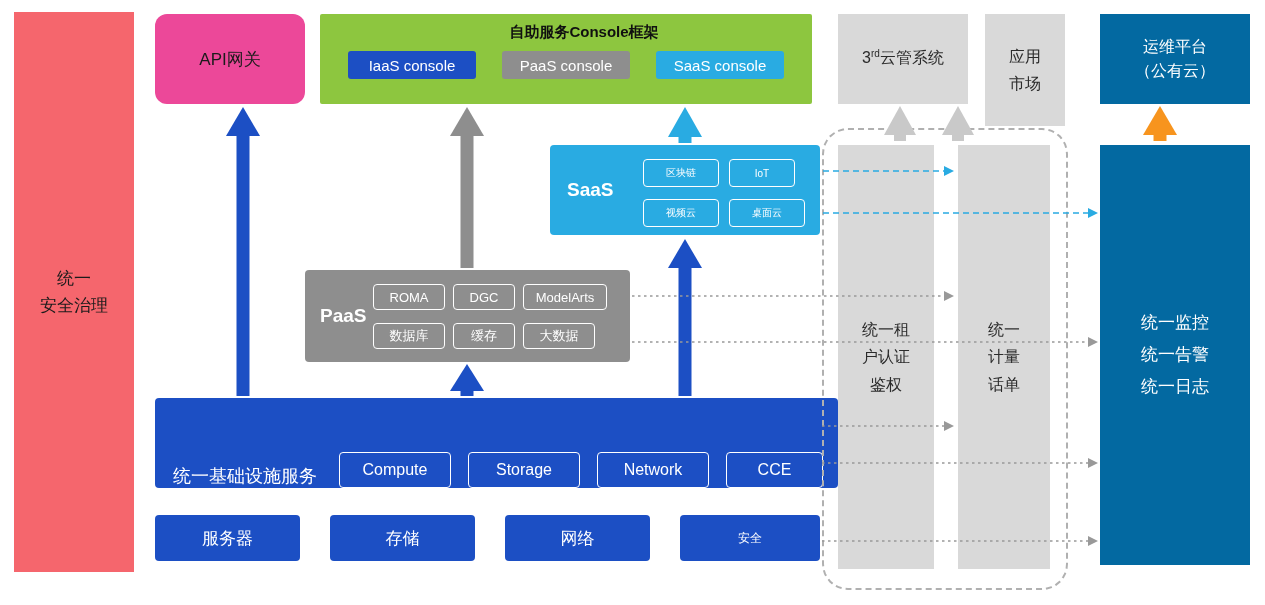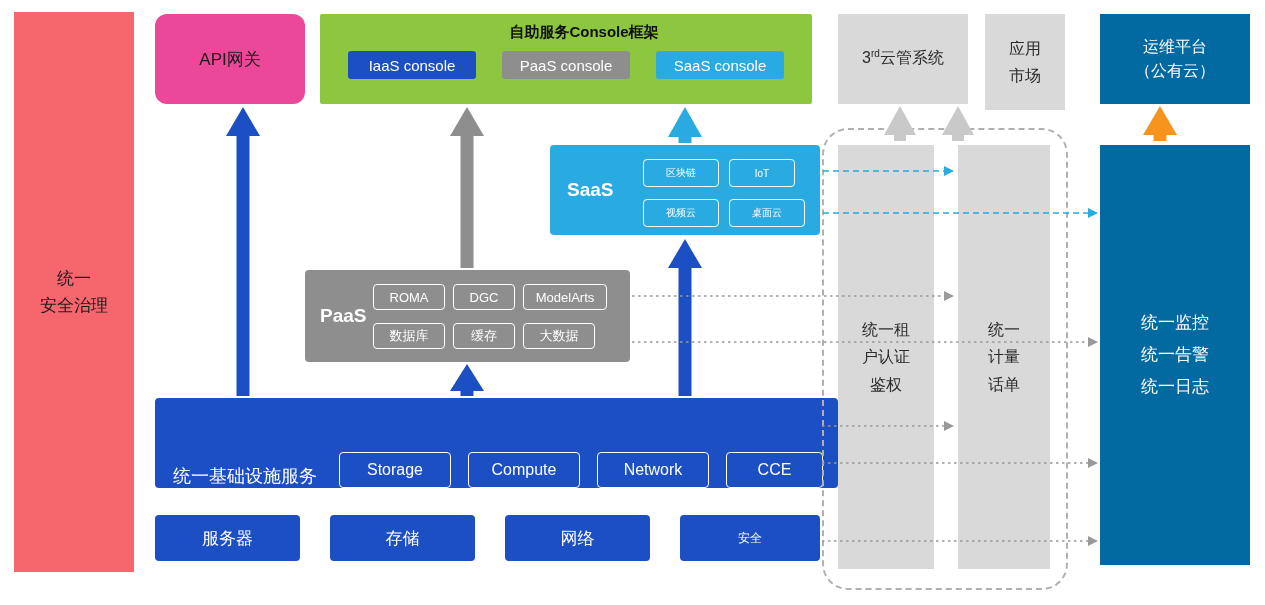--- a/index.html
+++ b/index.html
@@ -51,21 +51,21 @@
       <div class="cf-chip cyan">SaaS console</div>
     </div>
   </div>
 
   <div class="abs box lightgray" style="left:838px;top:14px;width:130px;height:90px;font-size:16px;">
     <span>
       <span>3</span><sup style="font-size:10px;">rd</sup><span>云管系统</span>
     </span>
   </div>
 
-  <div class="abs box col lightgray vlines" style="left:985px;top:14px;width:80px;height:96px;">
+  <div class="abs box col lightgray vlines" style="left:985px;top:14px;width:80px;height:112px;">
     <div>应用</div>
     <div>市场</div>
   </div>
 
   <div class="abs box col orange" style="left:1100px;top:14px;width:150px;height:90px;font-size:16px;line-height:1.5;">
     <div>运维平台</div>
     <div>（公有云）</div>
   </div>
 
   <div class="abs cyan rounded" style="left:550px;top:145px;width:270px;height:90px;">
@@ -86,22 +86,22 @@
       <div class="chip sm" style="width:82px;">ModelArts</div>
       <div class="chip sm" style="width:70px;">数据库</div>
       <div class="chip sm" style="width:60px;">缓存</div>
       <div class="chip sm" style="width:70px;">大数据</div>
     </div>
   </div>
 
   <div class="abs blue rounded" style="left:155px;top:398px;width:665px;height:90px;display:flex;align-items:flex-end;padding-left:18px;gap:22px;">
     <div style="font-size:18px;">统一基础设施服务</div>
     <div style="display:flex;gap:17px;">
+      <div class="chip lg" style="width:110px;">Compute</div>
       <div class="chip lg" style="width:110px;">Storage</div>
-      <div class="chip lg" style="width:110px;">Compute</div>
       <div class="chip lg" style="width:110px;">Network</div>
       <div class="chip lg" style="width:95px;">CCE</div>
     </div>
   </div>
 
   <div class="abs box blue rounded" style="left:155px;top:515px;width:145px;height:46px;font-size:17px;">
     <span>服务器</span>
   </div>
   <div class="abs box blue rounded" style="left:330px;top:515px;width:145px;height:46px;font-size:17px;">
     <span>存储</span>

